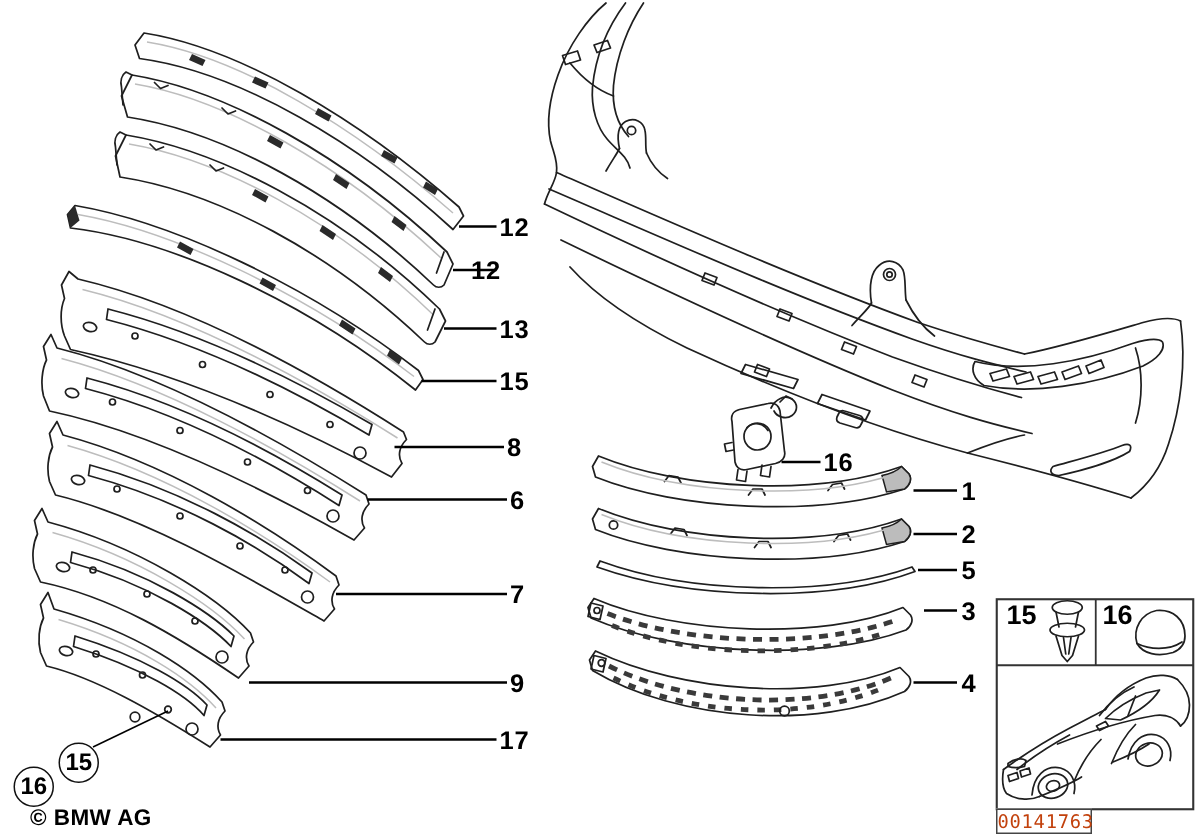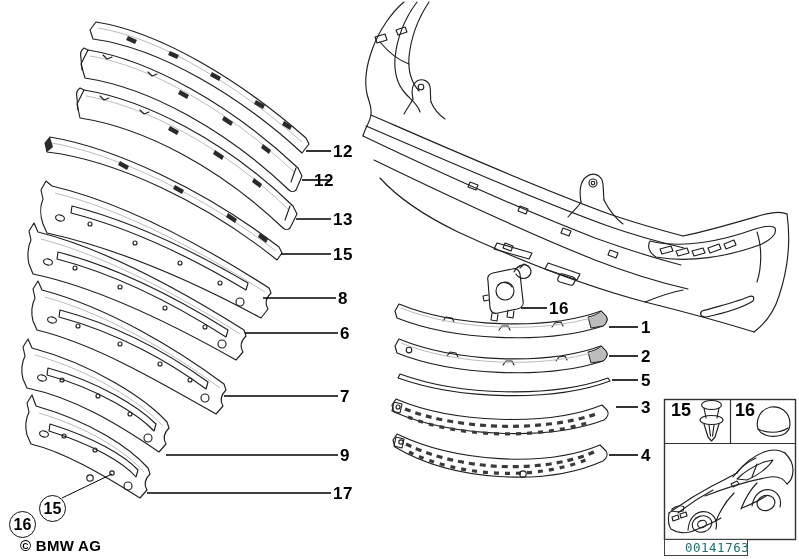--- a/index.html
+++ b/index.html
@@ -9,21 +9,21 @@
   .callout{position:absolute;font-weight:bold;font-size:17px;color:#000;
            line-height:19px;letter-spacing:.5px;cursor:default;}
   .circled{position:absolute;width:27px;height:27px;border:1.8px solid #111;
            border-radius:50%;display:flex;align-items:center;justify-content:center;
            font-weight:bold;font-size:16px;color:#000;background:#fff;box-sizing:border-box;}
   .legend-num{position:absolute;font-weight:bold;font-size:18px;color:#000;line-height:18px;}
   .copyright{position:absolute;left:20px;top:537px;font-weight:bold;font-size:15px;
              letter-spacing:.3px;color:#000;}
   .plate{position:absolute;left:664px;top:539px;width:62px;height:15px;border:1px solid #444;
          font-family:"DejaVu Sans Mono",monospace;font-size:12.5px;line-height:15px;
-         text-align:center;color:#0f766e;letter-spacing:.5px;background:#fff;box-sizing:content-box;padding-left:20px;}
+         text-align:center;color:#c2410c;letter-spacing:.5px;background:#fff;box-sizing:content-box;}
   .ln{fill:none;stroke:#1f1f1f;stroke-width:1.15;stroke-linecap:round;stroke-linejoin:round;}
   .fw{fill:#fff;stroke:#1f1f1f;stroke-width:1.15;stroke-linejoin:round;}
   .hl{fill:none;stroke:#bdbdbd;stroke-width:1;}
   .dk{fill:#2a2a2a;stroke:none;}
   .gcap{fill:#bcbcbc;stroke:#1f1f1f;stroke-width:1;}
   .tex{fill:none;stroke:#3a3a3a;stroke-width:3.2;}
   .ldr{stroke:#000;stroke-width:1.6;}
   .thin{stroke:#000;stroke-width:1;}
 </style>
 </head>

